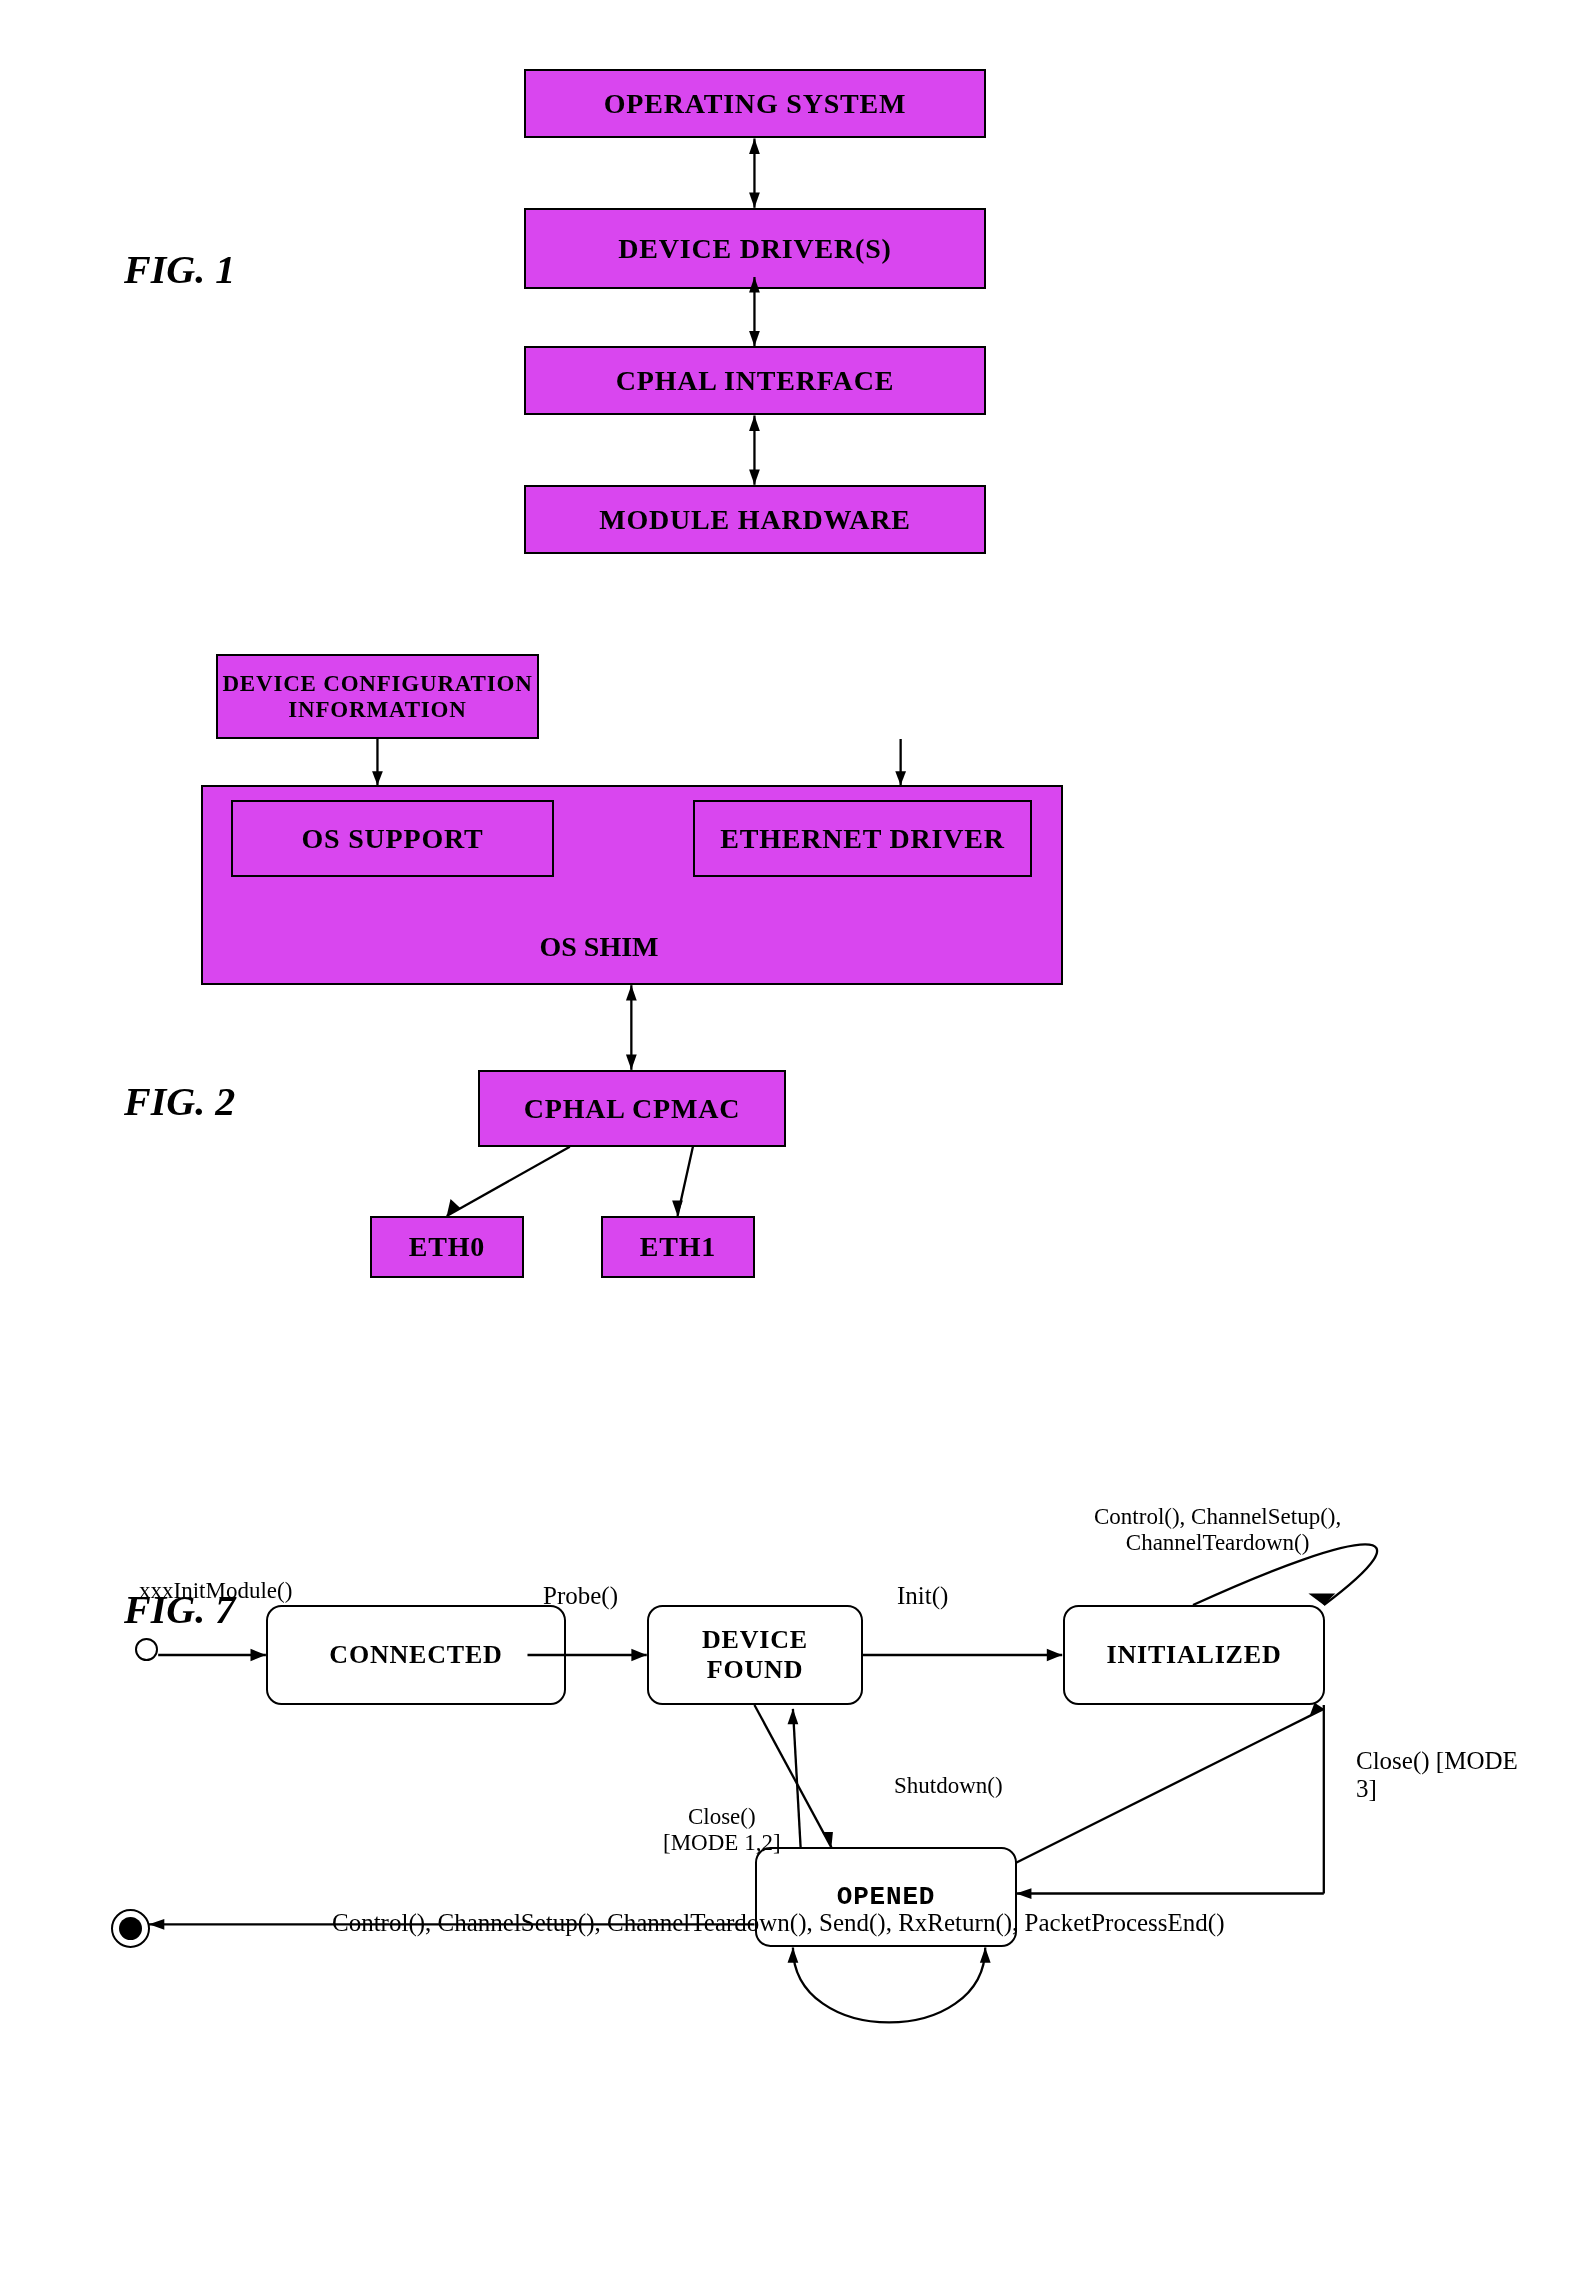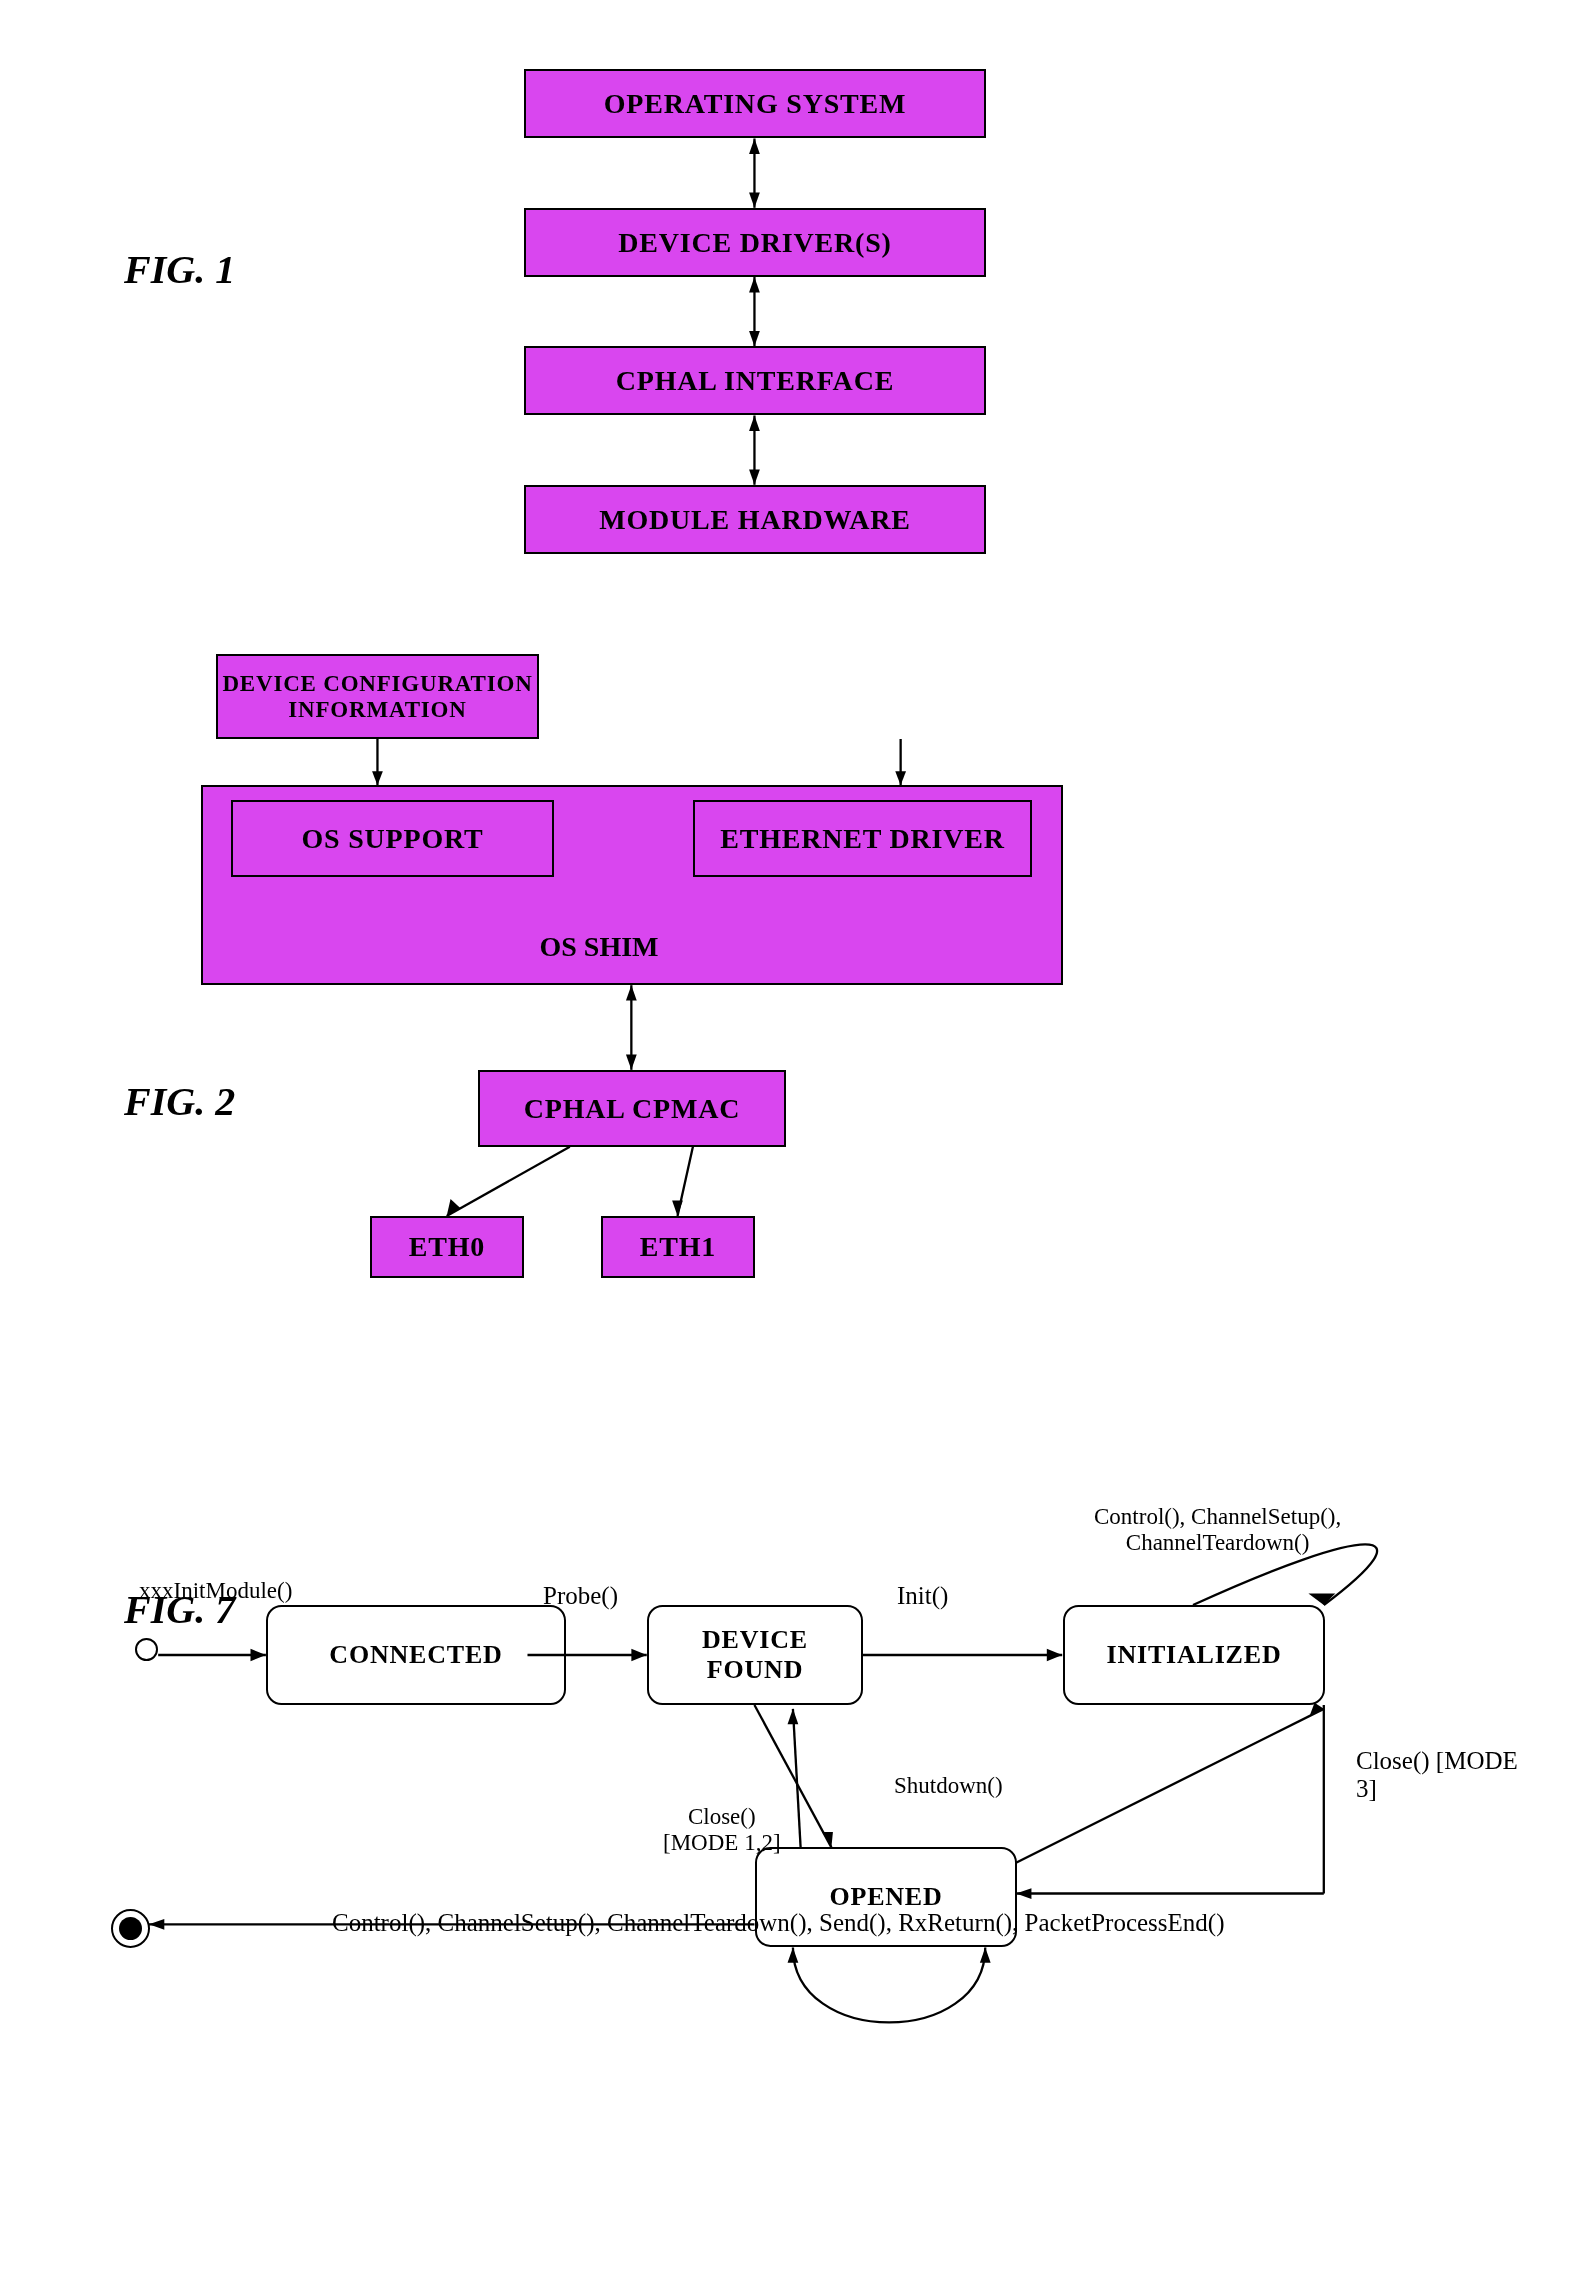--- a/index.html
+++ b/index.html
@@ -119,21 +119,21 @@
 <body>
 
 <div class="page">
 
   <div class="fig1-container">
     <span class="fig-label" style="left: 62px; top: 200px;">FIG. 1</span>
 
     <div class="box" style="left: 462px; top: 23px; width: 462px; height: 69px;">
       <span>OPERATING SYSTEM</span>
     </div>
-    <div class="box" style="left: 462px; top: 162px; width: 462px; height: 69px;">
+    <div class="box" style="left: 462px; top: 162px; width: 462px; height: 81px;">
       <span>DEVICE DRIVER(S)</span>
     </div>
     <div class="box" style="left: 462px; top: 300px; width: 462px; height: 69px;">
       <span>CPHAL INTERFACE</span>
     </div>
     <div class="box" style="left: 462px; top: 439px; width: 462px; height: 69px;">
       <span>MODULE HARDWARE</span>
     </div>
 
     <svg class="arrows" viewBox="0 0 1908 700" width="1469" height="539">
@@ -218,21 +218,21 @@
 
     <div class="rounded-box" style="left: 585px; top: 235px; width: 216px; height: 100px;">
       <span style="white-space:pre-line;">DEVICE
 FOUND</span>
     </div>
 
     <div class="rounded-box" style="left: 1001px; top: 235px; width: 262px; height: 100px;">
       <span>INITIALIZED</span>
     </div>
 
-    <div class="rounded-box" style="left: 693px; top: 477px; width: 262px; height: 100px;">
+    <div class="rounded-box" style="left: 693px; top: 477px; width: 262px; height: 100px; font-family: Liberation Mono, monospace;">
       <span>OPENED</span>
     </div>
 
     <div class="filled-circle-outer" style="left: 49px; top: 539px;">
       <div class="filled-circle-inner"></div>
     </div>
 
     <div style="position:absolute; left: 77px; top: 208px; font-size: 23px;">
       <span>xxxInitModule()</span>
     </div>

